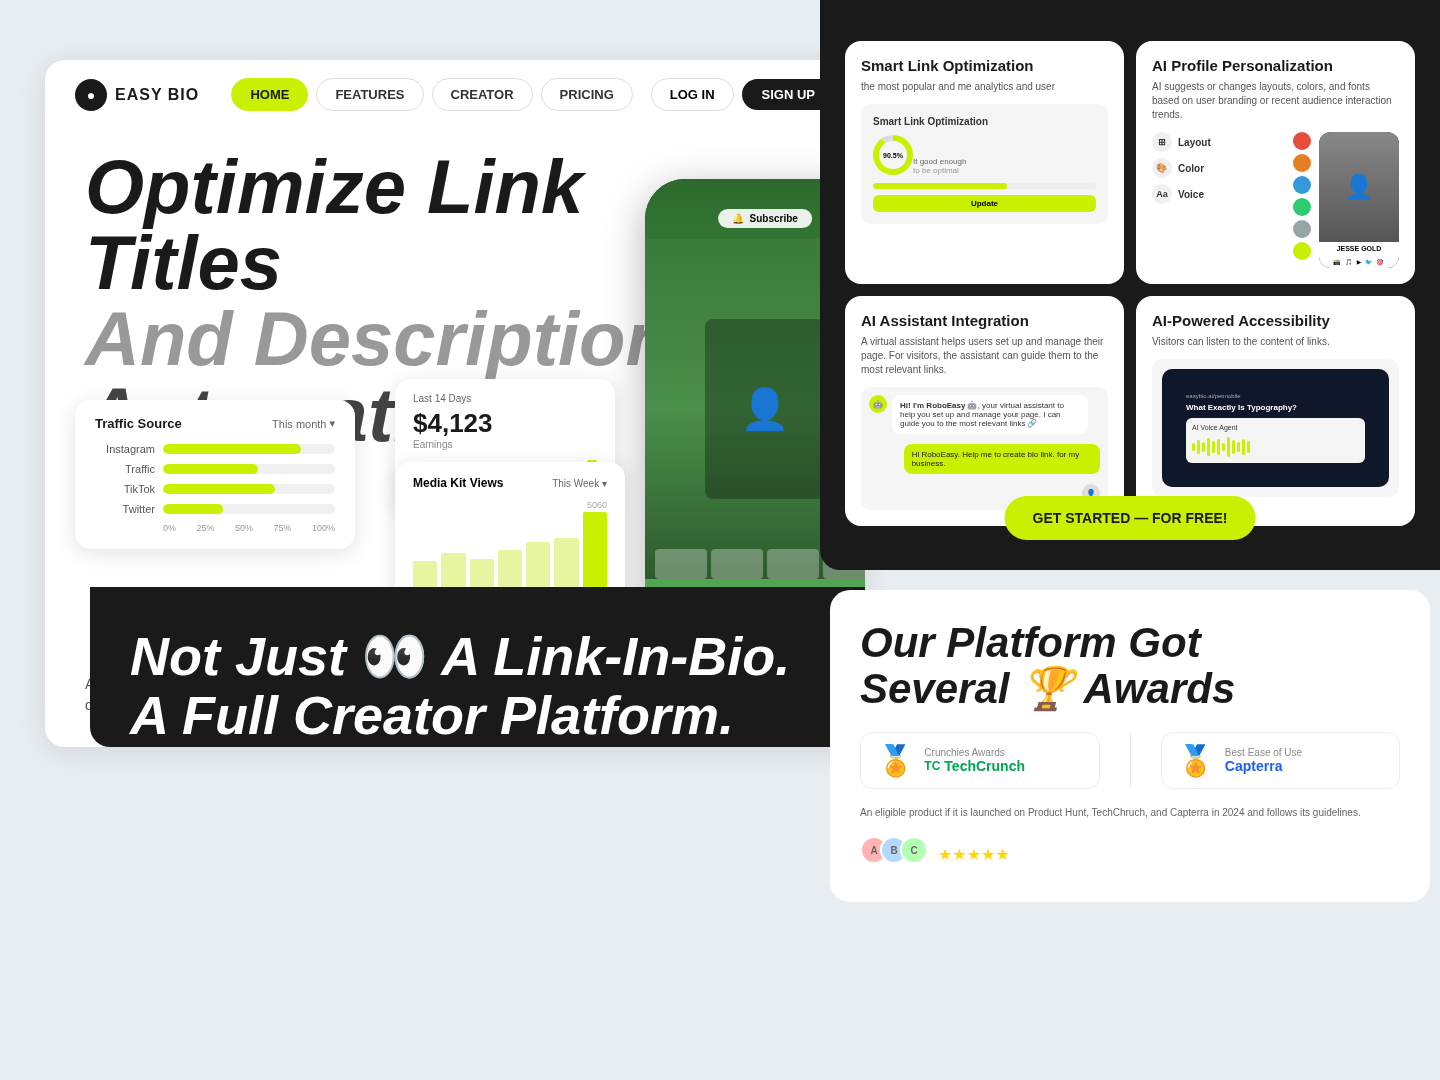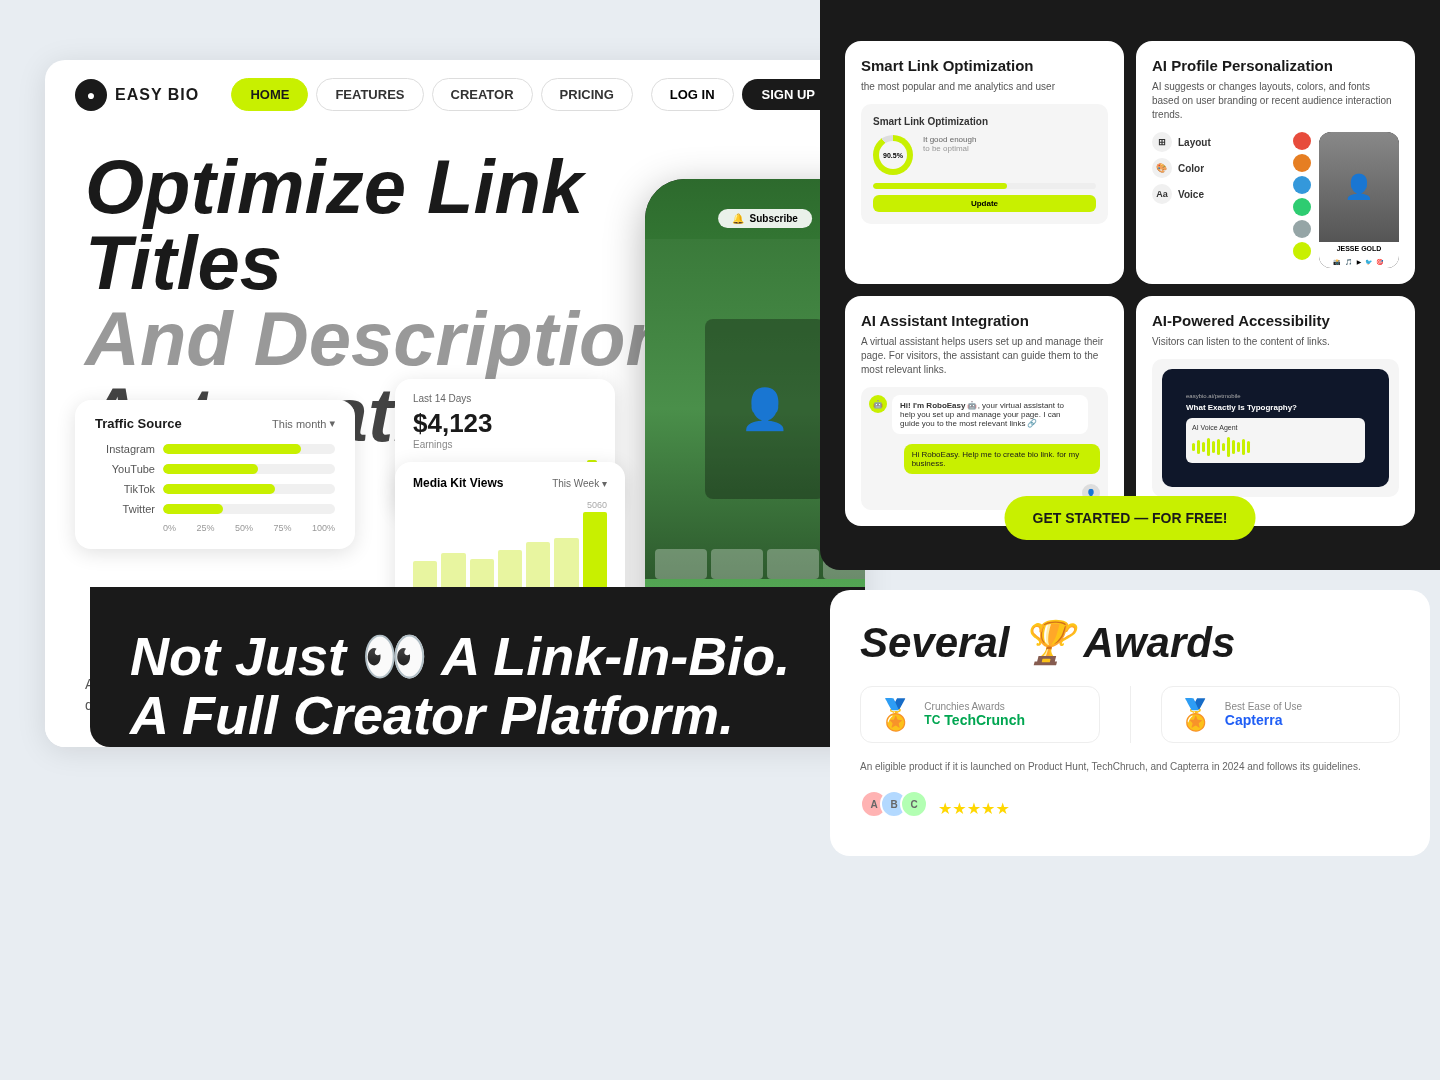--- a/index.html
+++ b/index.html
@@ -667,21 +667,21 @@
           <span>▾</span>
         </span>
       </div>
       <div class="bar-row">
         <span class="bar-label">Instagram</span>
         <div class="bar-track">
             <div class="bar-fill" style="width:80%"></div>
           </div>
       </div>
       <div class="bar-row">
-        <span class="bar-label">YouTube</span>
+        <span class="bar-label">Traffic</span>
         <div class="bar-track">
             <div class="bar-fill" style="width:55%"></div>
           </div>
       </div>
       <div class="bar-row">
         <span class="bar-label">TikTok</span>
         <div class="bar-track">
             <div class="bar-fill" style="width:65%"></div>
           </div>
       </div>
@@ -764,21 +764,21 @@
 
 <div class="right-panel">
 
   <div class="features-grid">
 
     <div class="feature-card">
       <div class="feature-card-title">Smart Link Optimization</div>
       <div class="feature-card-desc">the most popular and me analytics and user</div>
       <div class="smart-link-visual">
         <div style="font-size:10px;font-weight:700;color:#333;margin-bottom:8px;">Smart Link Optimization</div>
-        <div style="display:flex;align-items:flex-start;gap:10px;">
+        <div style="display:flex;align-items:flex-end;">
           <div class="circle-chart">
             <div class="circle-inner">
               <span style="font-size:7px;font-weight:800;">90.5%</span>
             </div>
           </div>
           <div>
             <div style="font-size:8px;color:#666;">It good enough</div>
             <div style="font-size:8px;color:#999;">to be optimal</div>
           </div>
         </div>
@@ -878,20 +878,21 @@
       </div>
     </div>
 
   </div>
 
   <button class="panel-cta">GET STARTED — FOR FREE!</button>
 </div>
 
 <div class="awards-section">
   <div class="awards-title">
+    <div>Our Platform Got</div>
     <div>Several 🏆 Awards</div>
   </div>
   <div class="awards-grid">
     <div class="award-item">
       <div class="award-icon">🏅</div>
       <div>
         <div class="award-label-small">Crunchies Awards</div>
         <div class="award-label-big">
           <span style="color:#00a651;font-size:12px;">TC</span>
           <span class="tc-green">TechCrunch</span>

